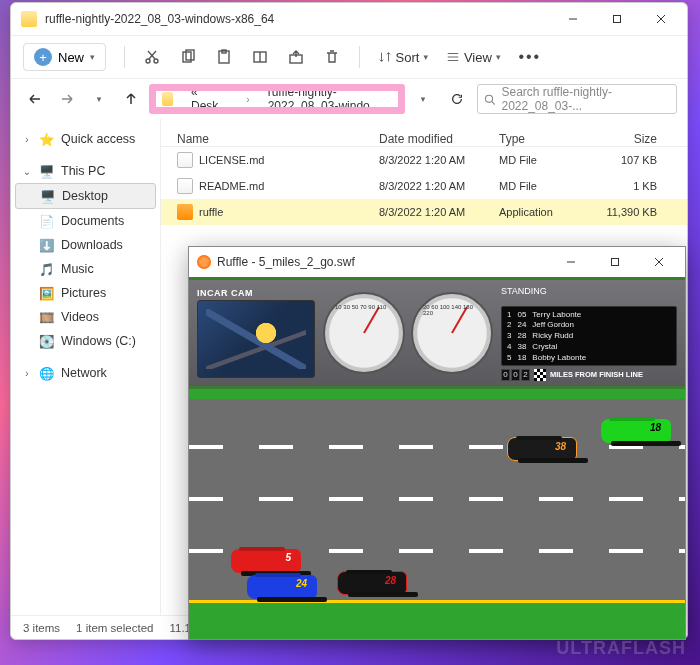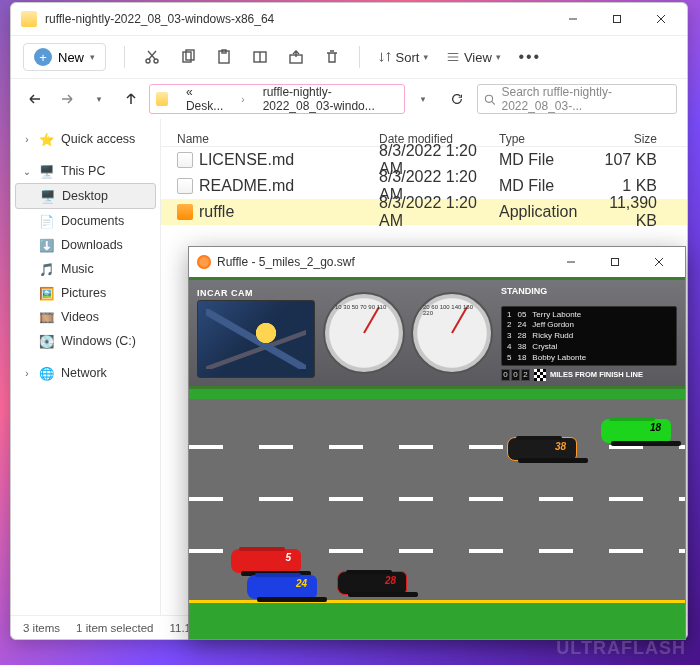--- a/index.html
+++ b/index.html
@@ -17,40 +17,40 @@
   .tbic{width:18px;height:18px;color:#555;display:flex;align-items:center;justify-content:center;}
   .tbic svg{width:16px;height:16px;stroke:#555;fill:none;stroke-width:1.4;}
   .sep{width:1px;height:22px;background:#ddd;}
   .tblabel{font-size:13px;color:#333;display:flex;align-items:center;gap:4px;}
   .chev{font-size:9px;color:#666;}
   .dots{letter-spacing:2px;color:#444;}
   .navrow{height:40px;display:flex;align-items:center;padding:0 10px;gap:4px;}
   .navbtn{width:28px;height:28px;display:flex;align-items:center;justify-content:center;color:#888;}
   .navbtn.active{color:#333;}
   .navbtn svg{width:14px;height:14px;}
-  .addrbar{flex:1;height:30px;border:1px solid #f9a8d4;border-radius:3px;display:flex;align-items:center;padding:0 6px;gap:18px;font-size:12px;color:#333;overflow:hidden;}
+  .addrbar{flex:1;height:30px;border:7px solid #f9a8d4;border-radius:3px;display:flex;align-items:center;padding:0 6px;gap:18px;font-size:12px;color:#333;overflow:hidden;}
   .addrbar .folder-ic{width:16px;height:14px;background:linear-gradient(#ffe9a6,#ffcf4b);border-radius:2px;}
   .crumbarrow{color:#888;font-size:10px;}
   .addrdrop{width:28px;height:28px;display:flex;align-items:center;justify-content:center;color:#666;}
   .reloadbtn{width:32px;height:30px;display:flex;align-items:center;justify-content:center;color:#444;border:1px solid transparent;}
   .searchbox{width:200px;height:30px;border:1px solid #ccc;border-radius:3px;display:flex;align-items:center;padding:0 6px;gap:6px;font-size:12px;color:#888;}
   .body{flex:1;display:flex;overflow:hidden;}
   .side{width:150px;border-right:1px solid #eee;padding:8px 4px;font-size:12.5px;color:#333;}
   .sitem{display:flex;align-items:center;gap:6px;padding:4px 6px;border-radius:3px;}
   .sitem.sel{background:#f0f0f0;border:1px solid #ccc;}
   .sicon{width:16px;height:16px;display:flex;align-items:center;justify-content:center;}
   .expander{width:12px;font-size:10px;color:#666;text-align:center;}
   .sitem.indent{padding-left:24px;}
   .main{flex:1;display:flex;flex-direction:column;}
   .cols{display:flex;font-size:12px;color:#444;border-bottom:1px solid #eee;height:28px;align-items:flex-end;}
   .c-name{width:218px;padding-left:16px;}
   .c-date{width:120px;}
   .c-type{width:104px;}
   .c-size{width:64px;text-align:right;padding-right:10px;}
-  .row{display:flex;font-size:16px;color:#333;height:26px;align-items:center;}
+  .row{display:flex;font-size:11px;color:#333;height:26px;align-items:center;}
   .row.sel{background:#fef9c3;}
   .row .c-name{display:flex;align-items:center;gap:6px;}
   .fic{width:16px;height:16px;}
   .fic.doc{border:1px solid #bbb;border-radius:2px; background:linear-gradient(#fff,#f3f3f3);}
   .fic.app{background:linear-gradient(#ffb347,#ff8c00);border-radius:2px;}
   .status{height:24px;border-top:1px solid #eee;display:flex;align-items:center;font-size:11.5px;color:#555;padding:0 12px;gap:16px;}
   
   .game{position:absolute;left:188px;top:246px;width:498px;height:394px;background:#fff;border:1px solid #888;box-shadow:0 6px 24px rgba(0,0,0,.35);display:flex;flex-direction:column;}
   .gtitlebar{height:30px;display:flex;align-items:center;padding:0 4px 0 8px;background:#fff;}
   .gico{width:14px;height:14px;background:radial-gradient(circle,#ff9d4b 40%,#ff6a00 70%);border-radius:50%;margin-right:6px;}
@@ -62,21 +62,21 @@
   .cam{width:118px;height:78px;background:linear-gradient(135deg,#2b4a7a 0%,#1a2e4d 50%);border:1px solid #333;border-radius:3px;position:relative;overflow:hidden;}
   .cam::after{content:"";position:absolute;inset:8px;background:
     radial-gradient(circle at 60% 40%,#ffd54f 0 14%,transparent 15%),
     linear-gradient(30deg,transparent 45%,#3d5a8a 46% 52%,transparent 53%),
     linear-gradient(-20deg,transparent 35%,#556 36% 40%,transparent 41%);}
   .gauges{display:flex;gap:6px;}
   .gauge{width:82px;height:82px;border-radius:50%;background:radial-gradient(circle,#efefef 0 62%,#c7c7c7 64% 72%,#888 74% 100%);border:2px solid #555;position:relative;}
   .gauge::before{content:"";position:absolute;left:50%;top:50%;width:2px;height:30px;background:#c22;transform-origin:top;transform:translate(-50%,0) rotate(210deg);}
   .gticks{position:absolute;inset:10px;font-size:6px;color:#333;}
   .standing{flex:1;min-width:148px;}
-  .stlbl{font-size:9px;font-weight:bold;color:#fff;margin-bottom:10px;}
+  .stlbl{font-size:9px;font-weight:normal;color:#fff;margin-bottom:10px;}
   .stbox{background:#0a0a0a;border:1px solid #333;border-radius:2px;padding:3px 5px;font-size:8px;color:#e8e8e8;line-height:1.35;height:60px;overflow:hidden;}
   .stbox .srow{display:flex;gap:6px;}
   .miles{display:flex;align-items:center;gap:4px;margin-top:3px;}
   .odometer{display:flex;gap:1px;}
   .digit{width:9px;height:12px;background:#111;color:#ddd;font-size:8px;display:flex;align-items:center;justify-content:center;border:1px solid #444;}
   .mlabel{font-size:7.5px;color:#fff;font-weight:bold;}
   .track{flex:1;background:#6e6e6e;position:relative;overflow:hidden;}
   .grass1{position:absolute;top:0;left:0;right:0;height:10px;background:#2fa52f;}
   .grass2{position:absolute;bottom:0;left:0;right:0;height:36px;background:#2fa52f;}
   .line{position:absolute;left:0;right:0;height:4px;background:repeating-linear-gradient(90deg,#fff 0 34px,transparent 34px 70px);}

